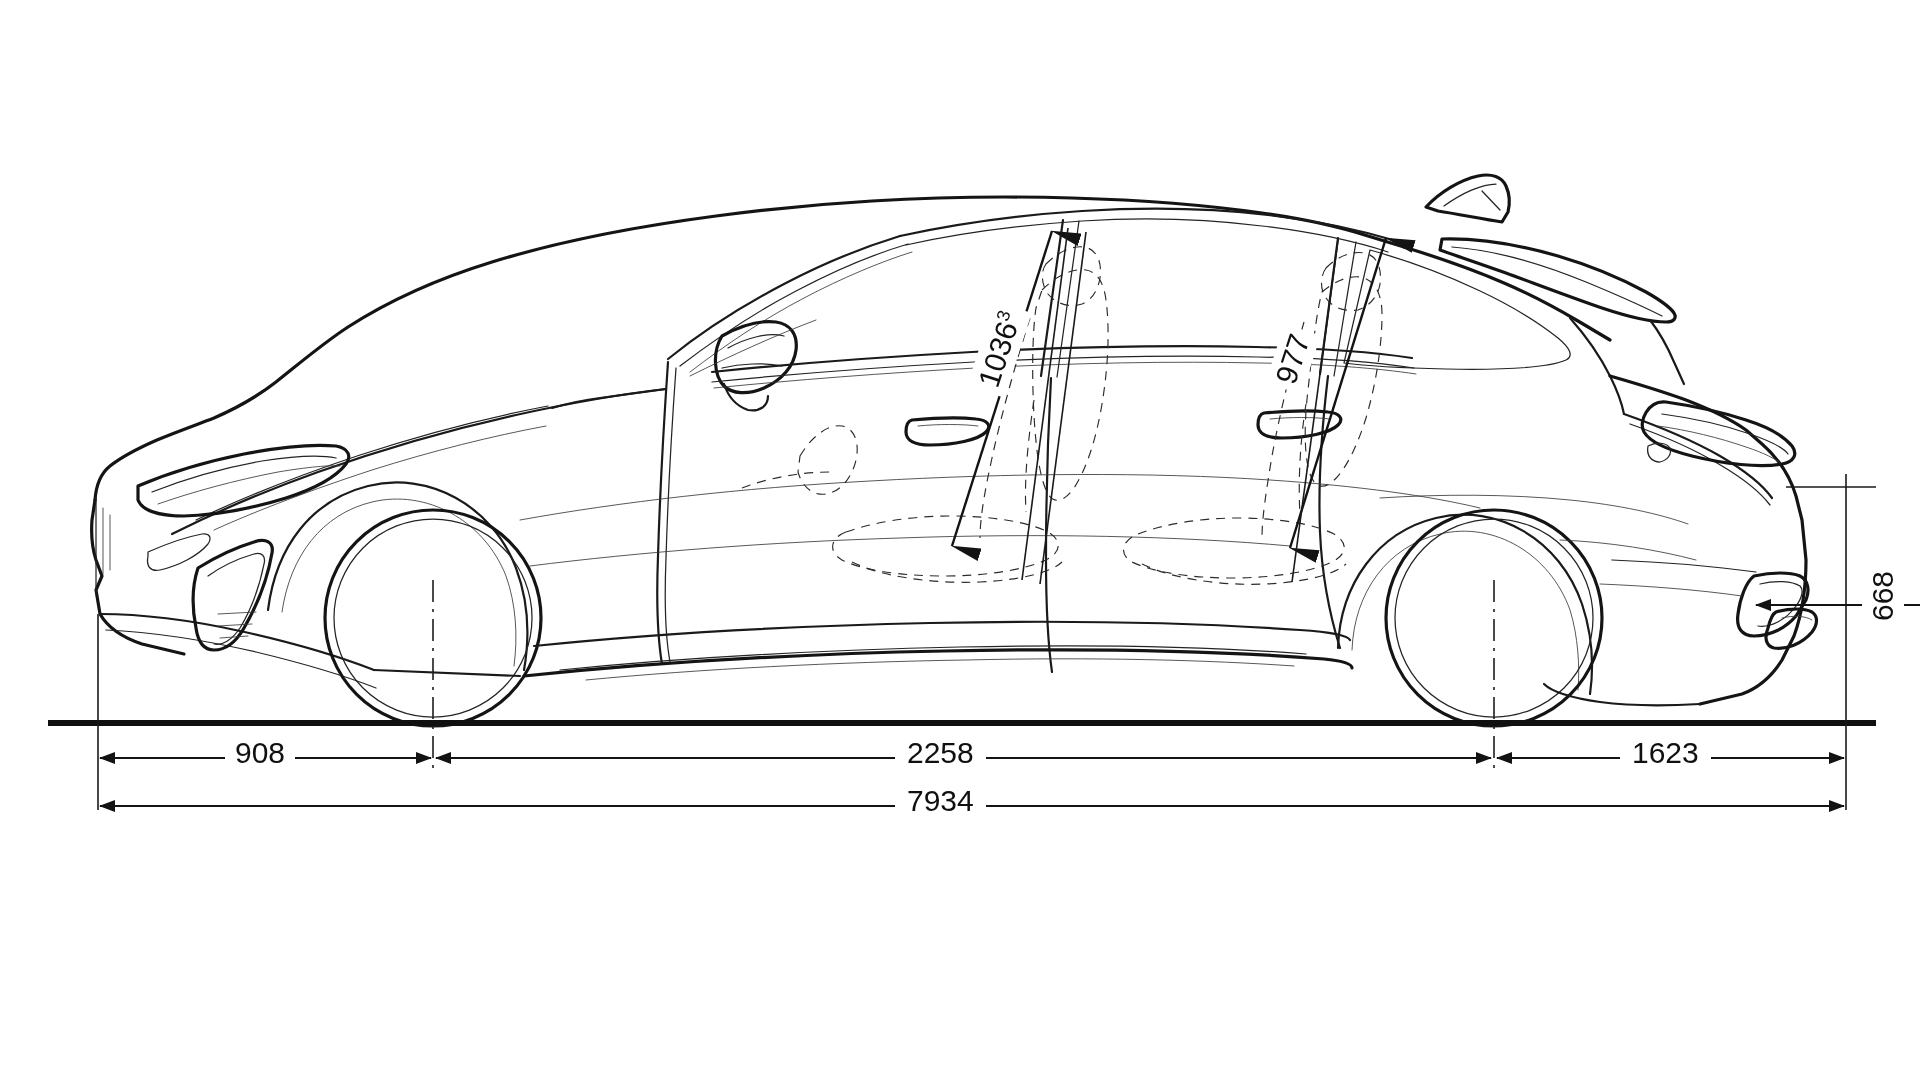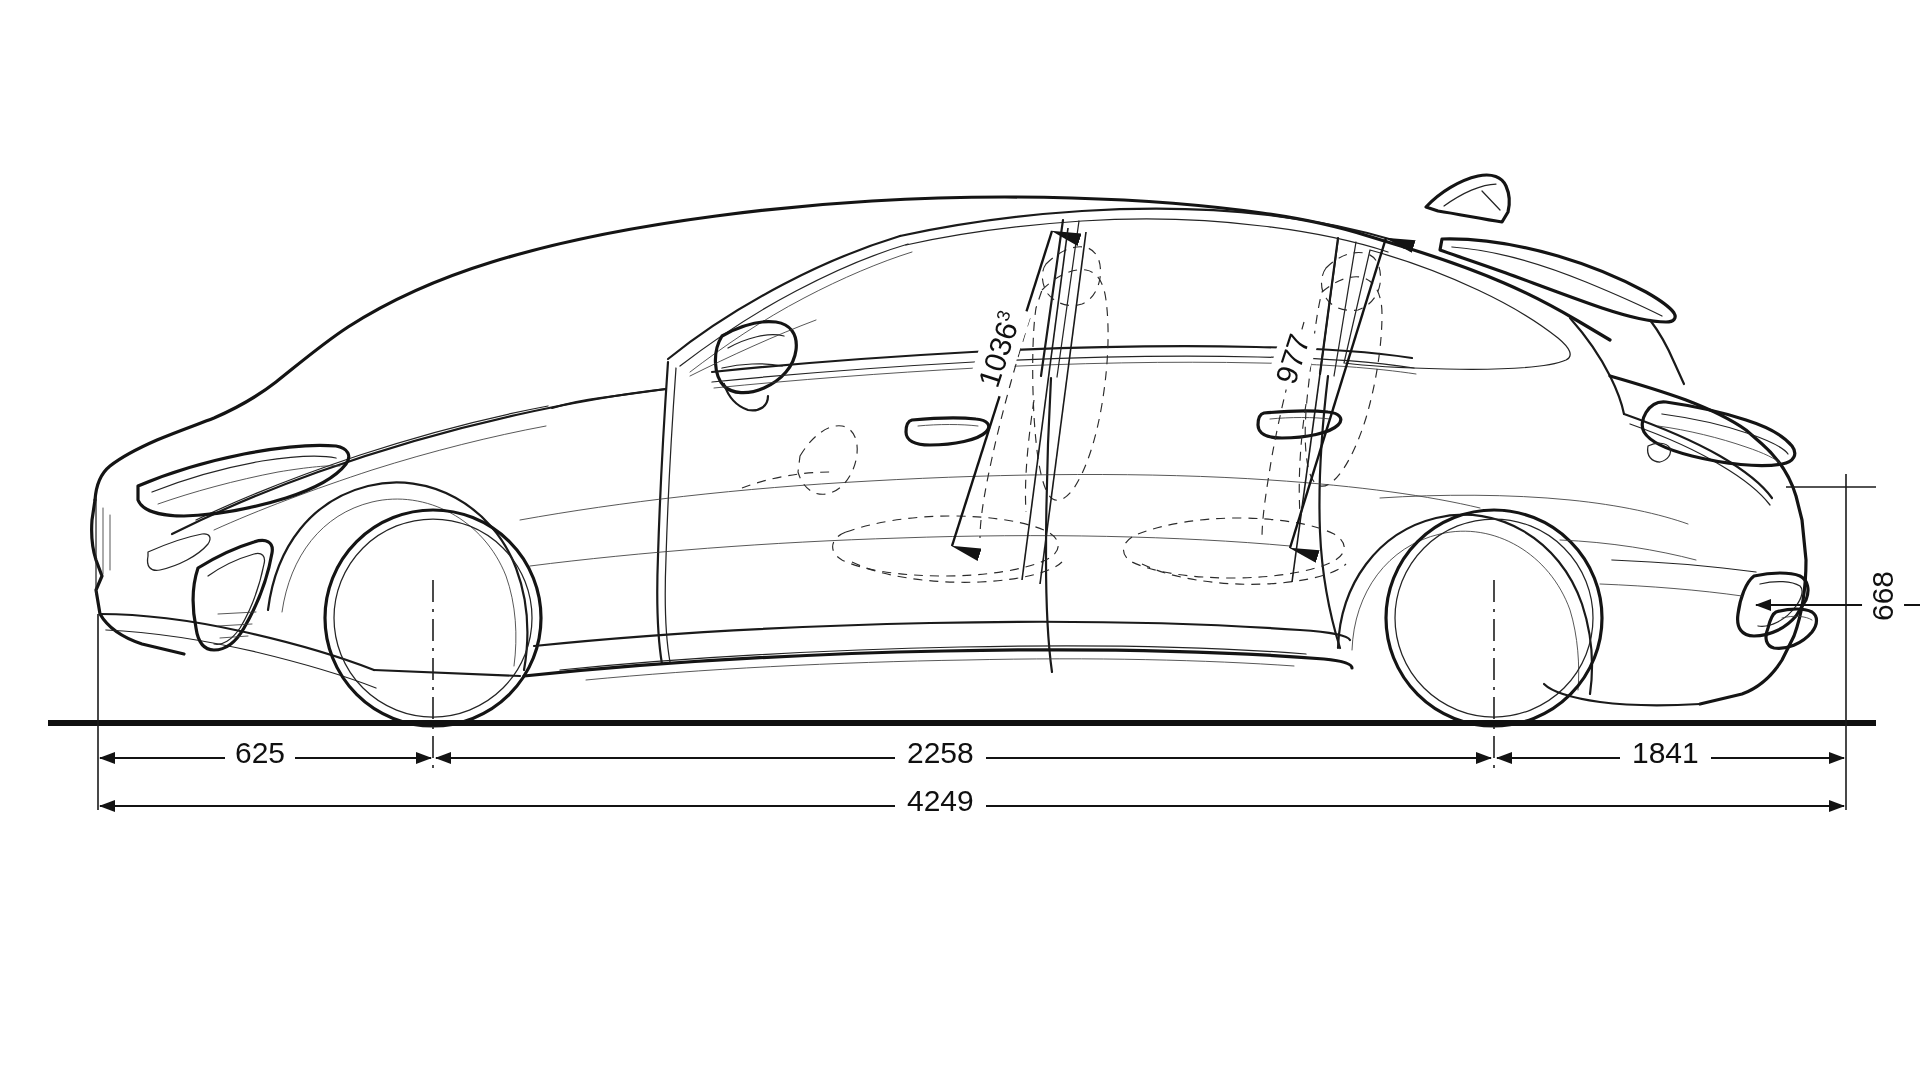--- a/index.html
+++ b/index.html
@@ -457,33 +457,33 @@
       <line class="dim-line" x1="100" y1="806" x2="1844" y2="806" marker-start="url(#arrHeadL)" marker-end="url(#arrHeadR)"></line>
     </g>
 
     <g>
       <line class="dim-line" x1="1872" y1="489" x2="1872" y2="721" marker-start="url(#arrHeadL)" marker-end="url(#arrHeadR)" transform="rotate(90 1872 605)"></line>
     </g>
 
   </svg>
 
   <div class="dim-label-box" style="left:225px; top:738px; font-size:30px; padding:0 10px;">
-    <span>625</span>
+    <span>908</span>
   </div>
 
   <div class="dim-label-box" style="left:895px; top:738px; font-size:30px; padding:0 12px;">
     <span>2258</span>
   </div>
 
   <div class="dim-label-box" style="left:1620px; top:738px; font-size:30px; padding:0 12px;">
-    <span>1841</span>
+    <span>1623</span>
   </div>
 
   <div class="dim-label-box" style="left:895px; top:786px; font-size:30px; padding:0 12px;">
-    <span>4249</span>
+    <span>7934</span>
   </div>
 
   <div class="dim-label-box" style="left:1858px; top:575px; font-size:30px; padding:6px 0;
               transform:rotate(-90deg); transform-origin:center center;">
     <span>668</span>
   </div>
 
   <div class="dim-label-box" style="left:955px; top:330px; font-size:30px; padding:4px 6px;
               transform:rotate(-72deg); transform-origin:center center;">
     <span>1036</span><sup style="font-size:18px;">3</sup>

